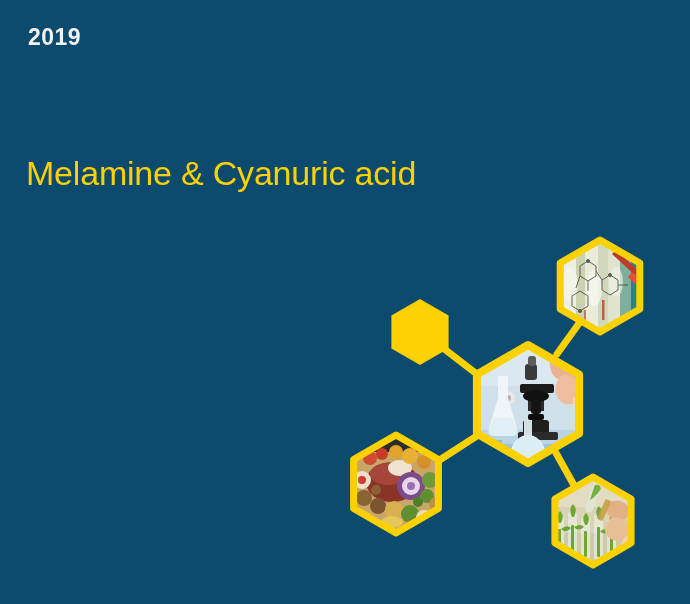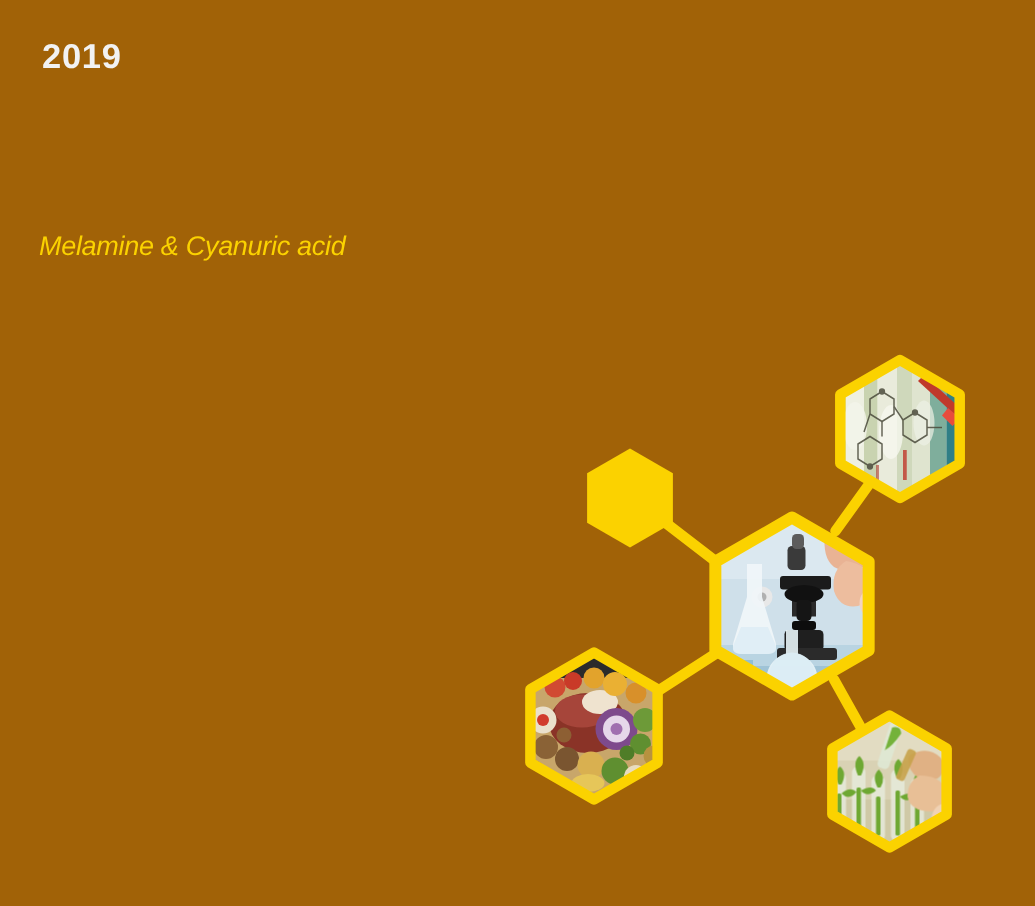--- a/index.html
+++ b/index.html
@@ -9,21 +9,21 @@
   body {
     width: 690px;
     height: 604px;
     overflow: hidden;
     font-family: "Liberation Sans", "DejaVu Sans", sans-serif;
   }
   #cover {
     position: relative;
     width: 690px;
     height: 604px;
-    background: #a16207;
+    background: #0c4a6e;
     overflow: hidden;
   }
   
   #year {
     position: absolute;
     left: 28px;
     top: 26px;
     font-size: 23px;
     font-weight: bold;
     letter-spacing: 0.5px;
@@ -38,27 +38,26 @@
     font-weight: bold;
     letter-spacing: -0.5px;
     color: #fbd200;
     line-height: 1.1;
     white-space: nowrap;
   }
   #subtitle-en {
     position: absolute;
     left: 26px;
     top: 155px;
-    font-size: 18px;
+    font-size: 34px;
     font-weight: normal;
     letter-spacing: -0.2px;
     color: #fbd200;
     line-height: 1.1;
     white-space: nowrap;
-    font-style: italic;
   }
   
   #hex-graphic {
     position: absolute;
     left: 0;
     top: 0;
     width: 690px;
     height: 604px;
   }
 </style>

